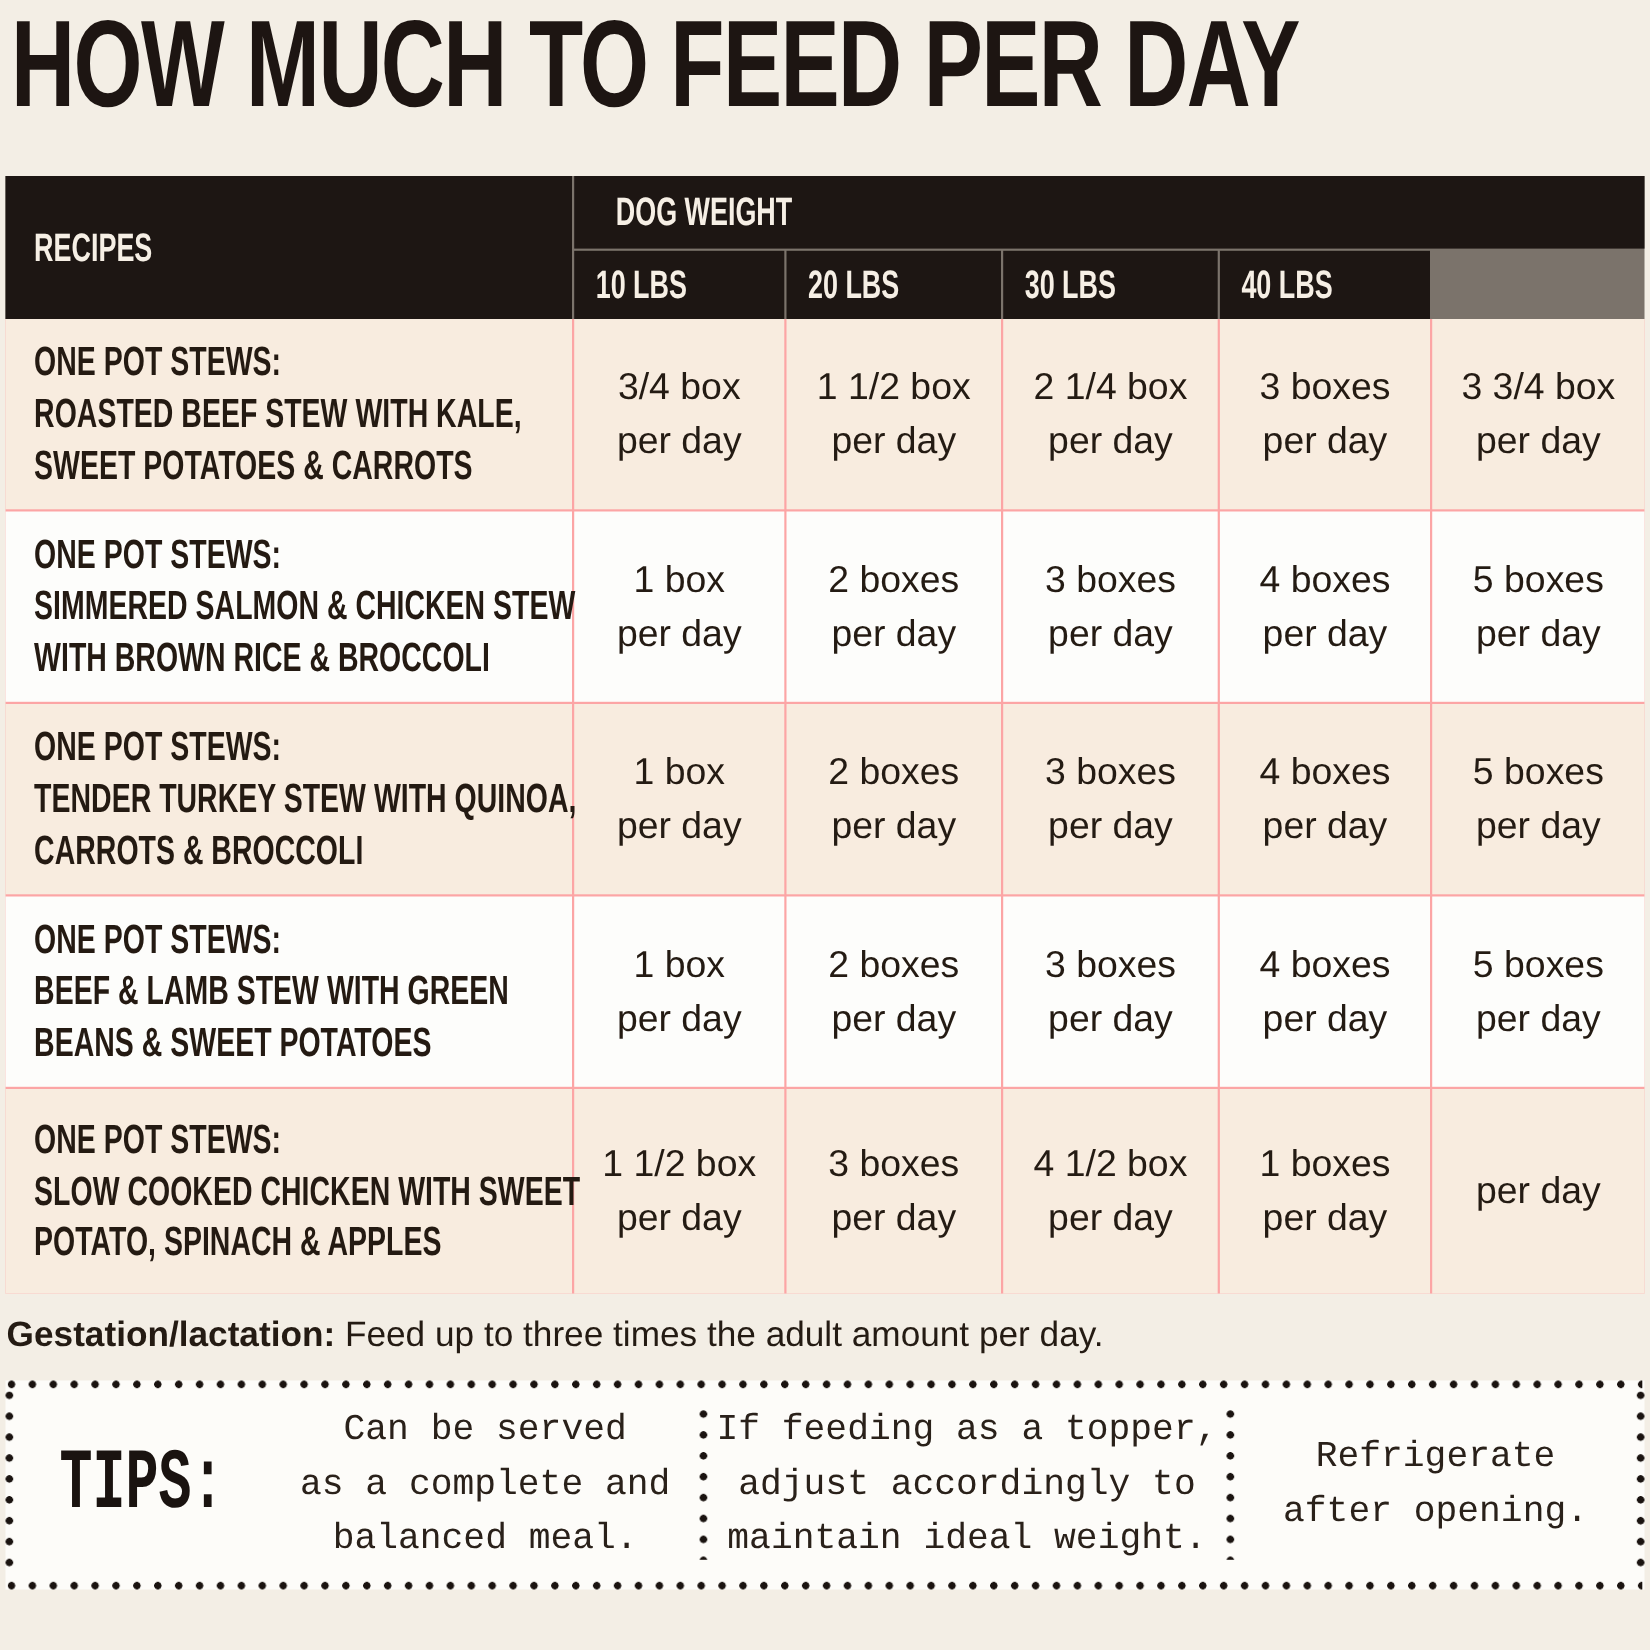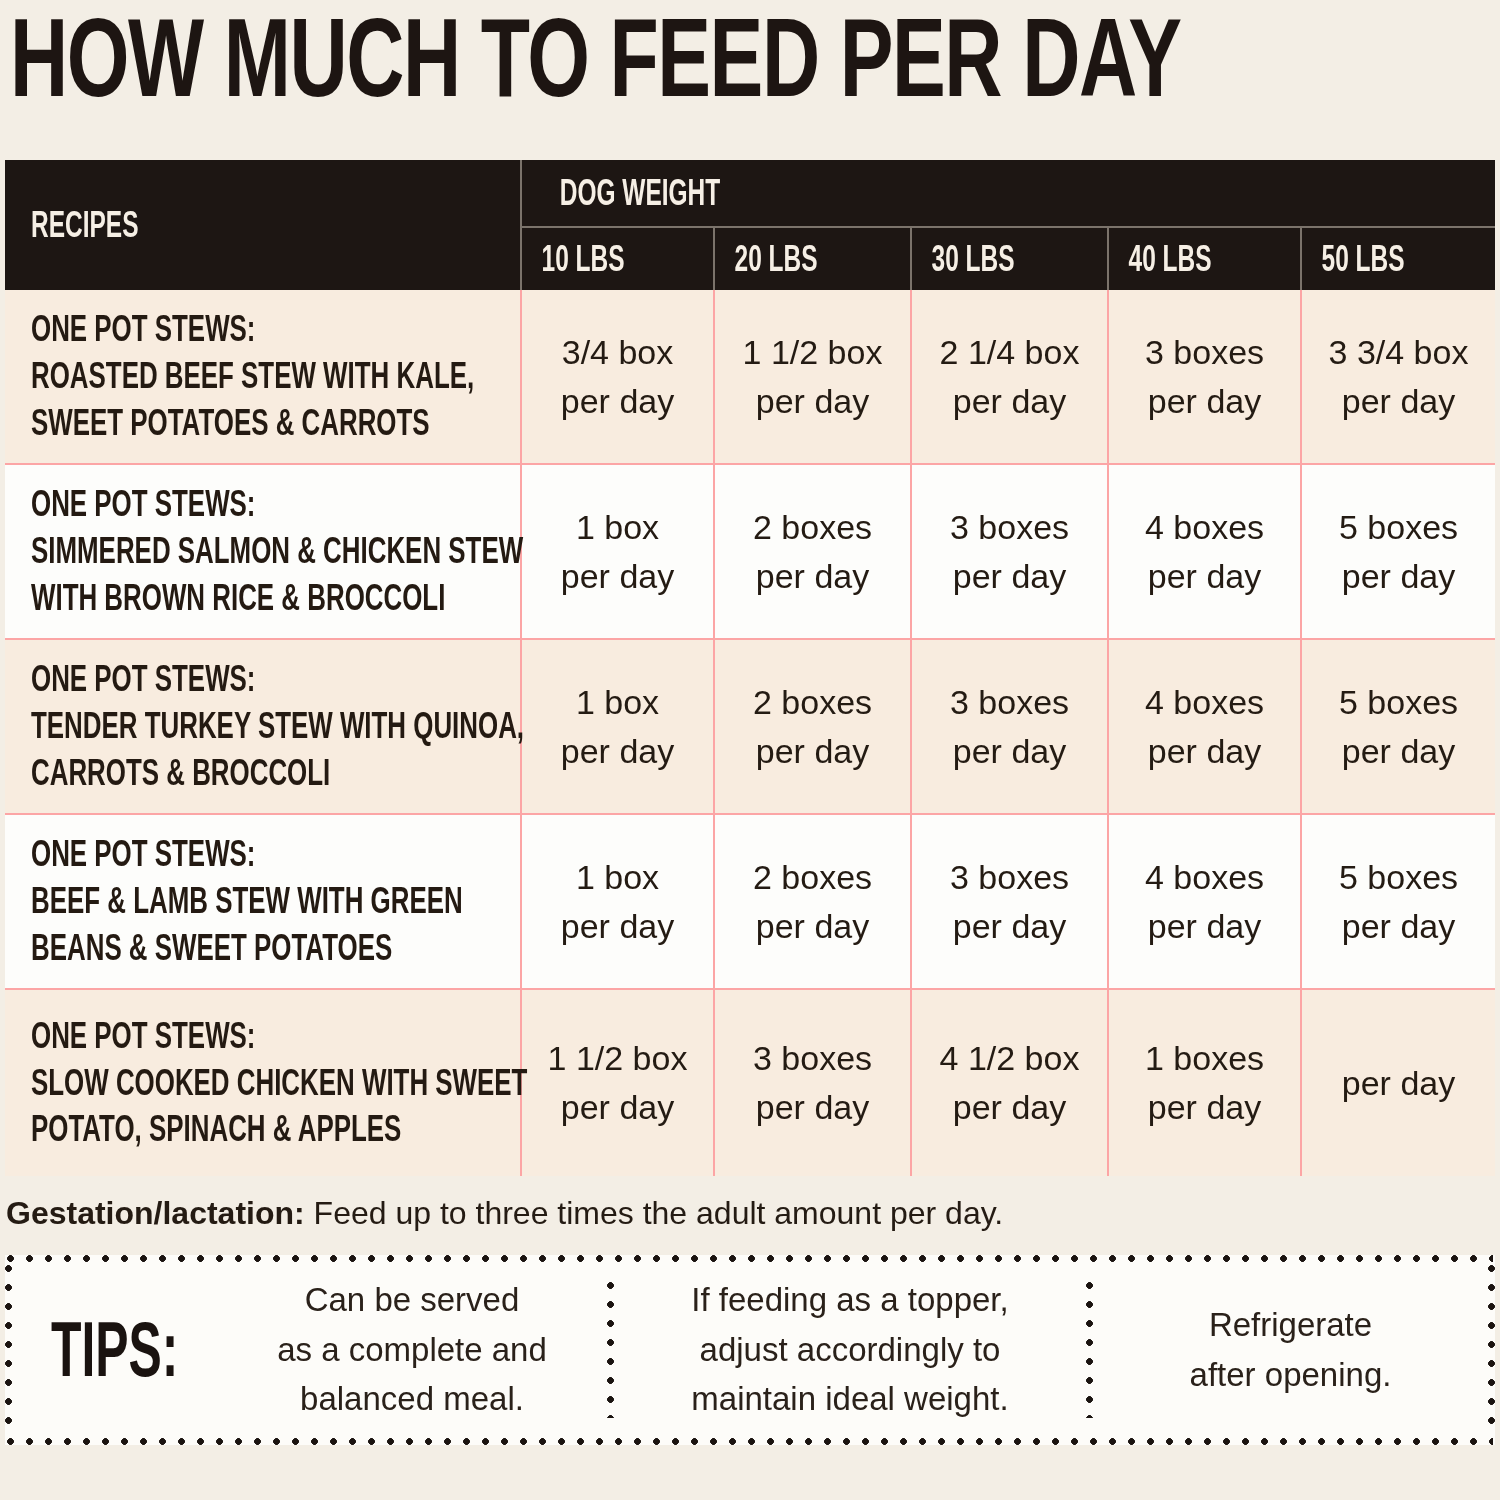--- a/index.html
+++ b/index.html
@@ -91,20 +91,21 @@
   .notes strong { font-weight: 700; }
 
   
   .tips {
     position: relative;
     margin: 20px 5px 0 5px;
     width: 1490px;
     height: 190px;
     background: #fdfcf9;
     box-sizing: border-box;
+    font-family: Liberation Mono, monospace;
   }
   .dots-h {
     position: absolute; left: 2px; right: 2px; height: 7px;
     background-image: radial-gradient(circle at 3.5px 3.5px, #1a1310 3.1px, transparent 3.6px);
     background-size: 19px 7px;
     background-repeat: repeat-x;
   }
   .dots-h.top { top: 0; }
   .dots-h.bottom { bottom: 0; }
   .dots-v {
@@ -169,23 +170,20 @@
       </div>
       <div class="hcell">
         <span class="cond">20 LBS</span>
       </div>
       <div class="hcell">
         <span class="cond">30 LBS</span>
       </div>
       <div class="hcell">
         <span class="cond">40 LBS</span>
       </div>
-      <div class="hcell">
-        <span class="cond">50 LBS</span>
-      </div>
     </div>
 
     <div class="tbody">
 
       <div class="cell recipe bg-cream">
         <div class="rec-lines">
           <div>ONE POT STEWS:</div>
           <div>ROASTED BEEF STEW WITH KALE,</div>
           <div>SWEET POTATOES &amp; CARROTS</div>
         </div>

